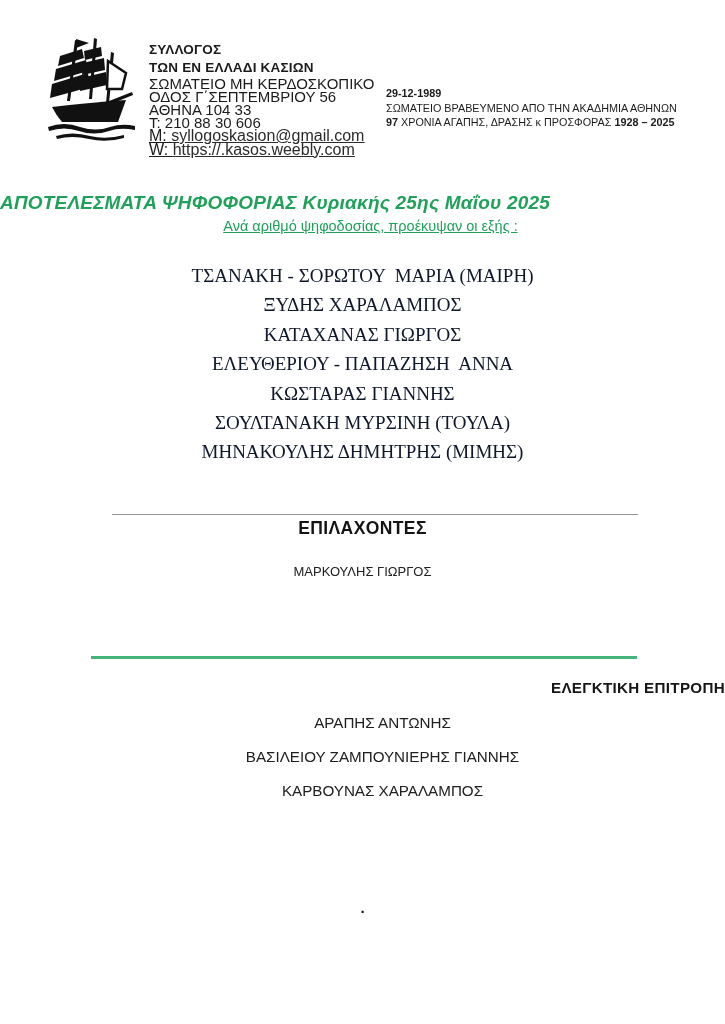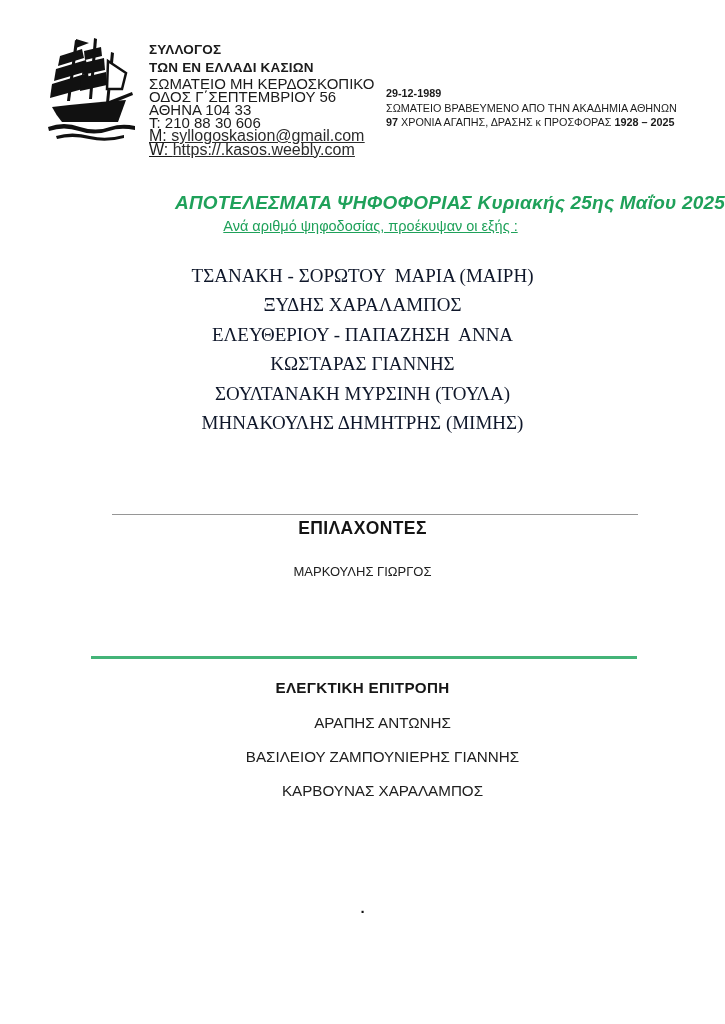--- a/index.html
+++ b/index.html
@@ -26,21 +26,21 @@
     color:#2b2b2b; text-decoration:underline; cursor:pointer;
   }
   .info-block {
     position:absolute; left:386px; top:86px; width:320px;
     font-size:10.8px; line-height:14.7px;
   }
   .b { font-weight:bold; }
   
   .title {
     position:absolute; top:192px; left:0; width:100%;
-    text-align:right;
+    text-align:left;
     font-size:19px; font-weight:bold; font-style:italic;
     color:#1fa15a; letter-spacing:0.2px;
   }
   .subtitle {
     position:absolute; top:218px; left:0; width:100%;
     text-align:center;
     font-size:14.5px; color:#1fa15a;
     text-decoration:underline;
     padding-left:16px;
   }
@@ -69,21 +69,21 @@
     letter-spacing:0.4px;
   }
   .runners-list {
     position:absolute; top:558px; left:0; width:100%;
     list-style:none; text-align:center;
     font-size:13px; line-height:27px; color:#202020;
   }
   
   .audit-heading {
     position:absolute; top:679px; left:0; width:100%;
-    text-align:center; font-weight:bold; font-size:15.2px;
+    text-align:right; font-weight:bold; font-size:15.2px;
     color:#161616; letter-spacing:0.3px;
   }
   .audit-list {
     position:absolute; top:706px; left:0; width:100%;
     list-style:none; text-align:center;
     font-size:15.2px; line-height:34px; color:#202020;padding-left:40px;
   }
   .footer-dot {
     position:absolute; top:899px; left:0; width:100%;
     text-align:center; font-size:15px; font-weight:bold; color:#111;
@@ -134,21 +134,21 @@
 
   <div class="info-block">
     <div class="b">29-12-1989</div>
     <div>ΣΩΜΑΤΕΙΟ ΒΡΑΒΕΥΜΕΝΟ ΑΠΟ ΤΗΝ ΑΚΑΔΗΜΙΑ ΑΘΗΝΩΝ</div>
     <div><span class="b">97</span><span> ΧΡΟΝΙΑ ΑΓΑΠΗΣ, ΔΡΑΣΗΣ κ ΠΡΟΣΦΟΡΑΣ </span><span class="b">1928 – 2025</span></div>
   </div>
 
   <div class="title">ΑΠΟΤΕΛΕΣΜΑΤΑ ΨΗΦΟΦΟΡΙΑΣ Κυριακής 25ης Μαΐου 2025</div>
   <div class="subtitle">Ανά αριθμό ψηφοδοσίας, προέκυψαν οι εξής :</div>
 
-  <ul class="elected-list"><li>ΤΣΑΝΑΚΗ - ΣΟΡΩΤΟΥ  ΜΑΡΙΑ (ΜΑΙΡΗ)</li><li>ΞΥΔΗΣ ΧΑΡΑΛΑΜΠΟΣ</li><li>ΕΛΕΥΘΕΡΙΟΥ - ΠΑΠΑΖΗΣΗ  ΑΝΝΑ</li><li>ΚΩΣΤΑΡΑΣ ΓΙΑΝΝΗΣ</li><li>ΣΟΥΛΤΑΝΑΚΗ ΜΥΡΣΙΝΗ (ΤΟΥΛΑ)</li><li>ΜΗΝΑΚΟΥΛΗΣ ΔΗΜΗΤΡΗΣ (ΜΙΜΗΣ)</li></ul>
+  <ul class="elected-list"><li>ΤΣΑΝΑΚΗ - ΣΟΡΩΤΟΥ  ΜΑΡΙΑ (ΜΑΙΡΗ)</li><li>ΞΥΔΗΣ ΧΑΡΑΛΑΜΠΟΣ</li><li>ΚΑΤΑΧΑΝΑΣ ΓΙΩΡΓΟΣ</li><li>ΕΛΕΥΘΕΡΙΟΥ - ΠΑΠΑΖΗΣΗ  ΑΝΝΑ</li><li>ΚΩΣΤΑΡΑΣ ΓΙΑΝΝΗΣ</li><li>ΣΟΥΛΤΑΝΑΚΗ ΜΥΡΣΙΝΗ (ΤΟΥΛΑ)</li><li>ΜΗΝΑΚΟΥΛΗΣ ΔΗΜΗΤΡΗΣ (ΜΙΜΗΣ)</li></ul>
 
   <div class="divider-thin"></div>
   <div class="runners-heading">ΕΠΙΛΑΧΟΝΤΕΣ</div>
   <ul class="runners-list">
       <li>ΜΑΡΚΟΥΛΗΣ ΓΙΩΡΓΟΣ</li>
     </ul>
 
   <div class="divider-green"></div>
   <div class="audit-heading">ΕΛΕΓΚΤΙΚΗ ΕΠΙΤΡΟΠΗ</div>
   <ul class="audit-list">

